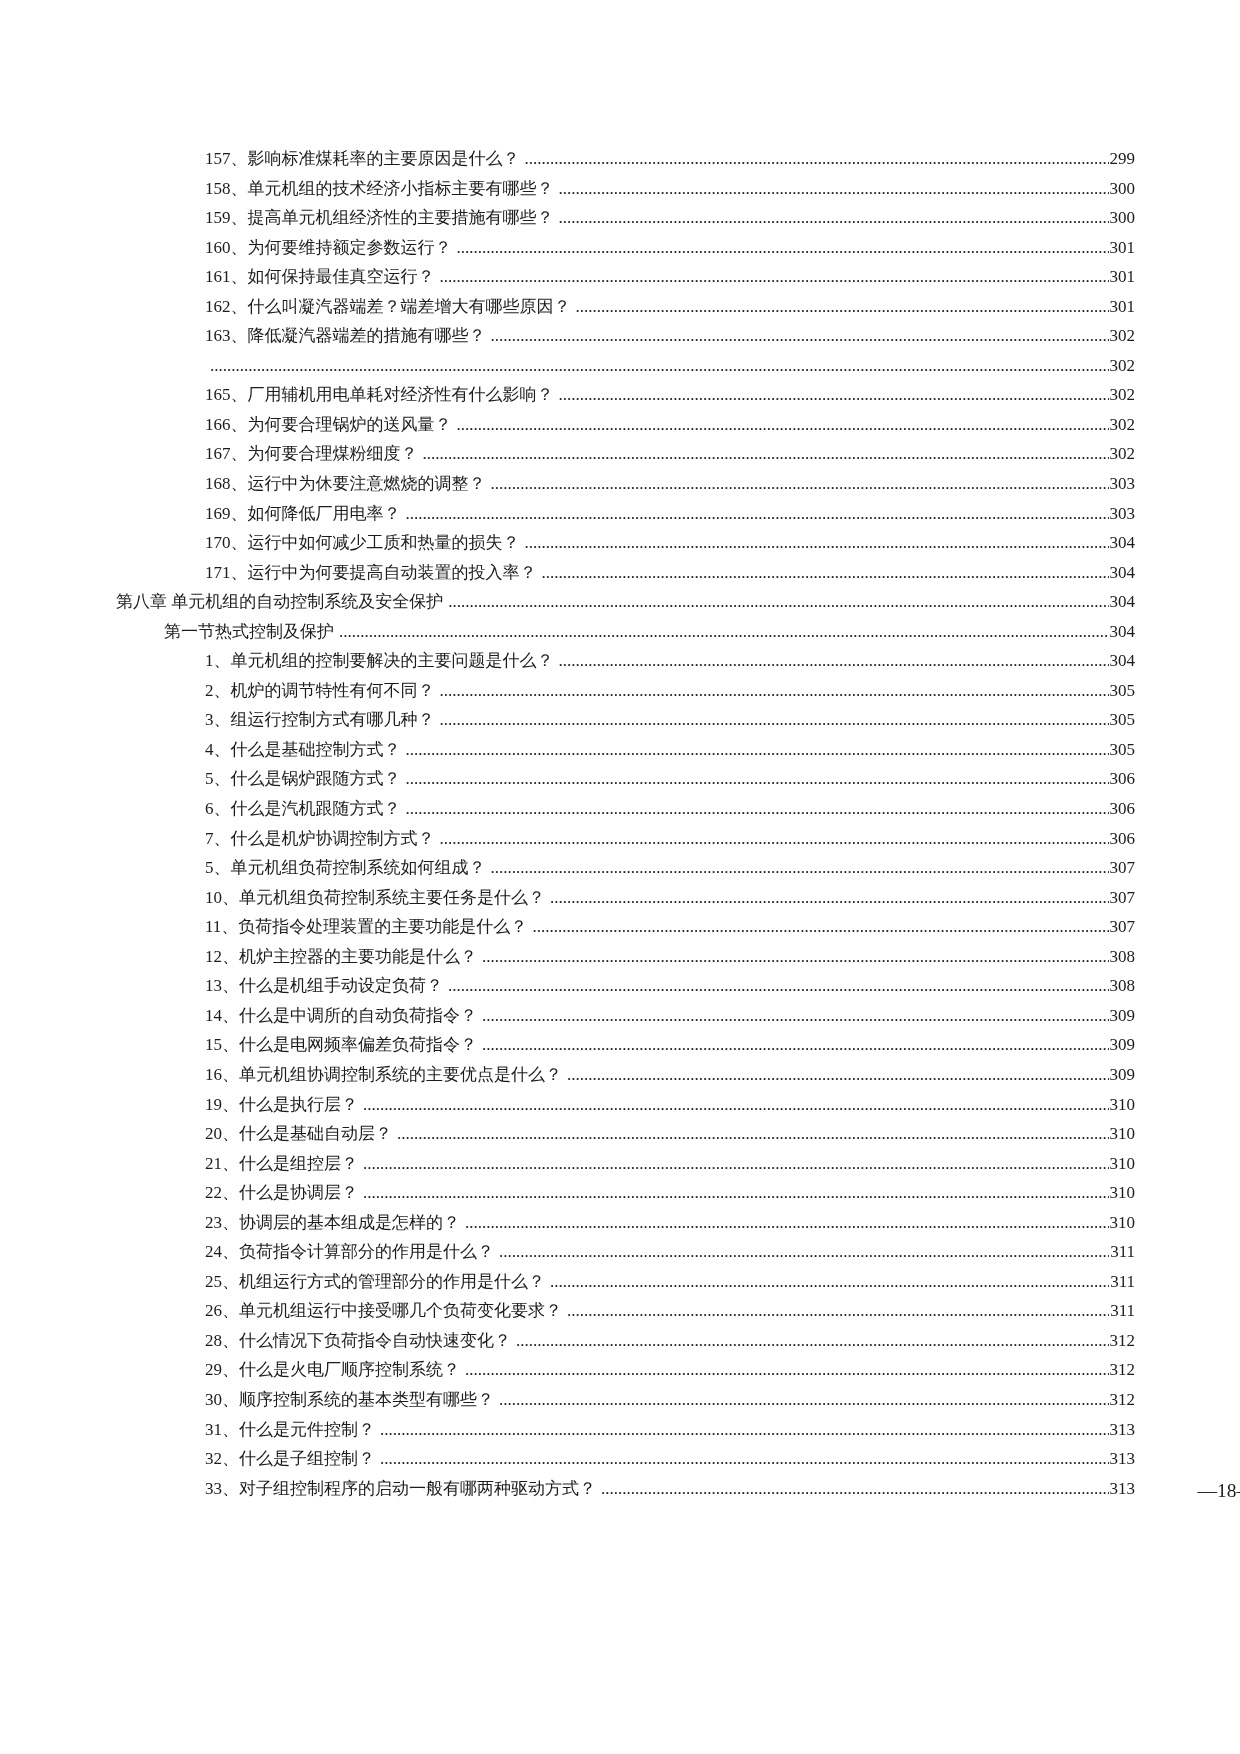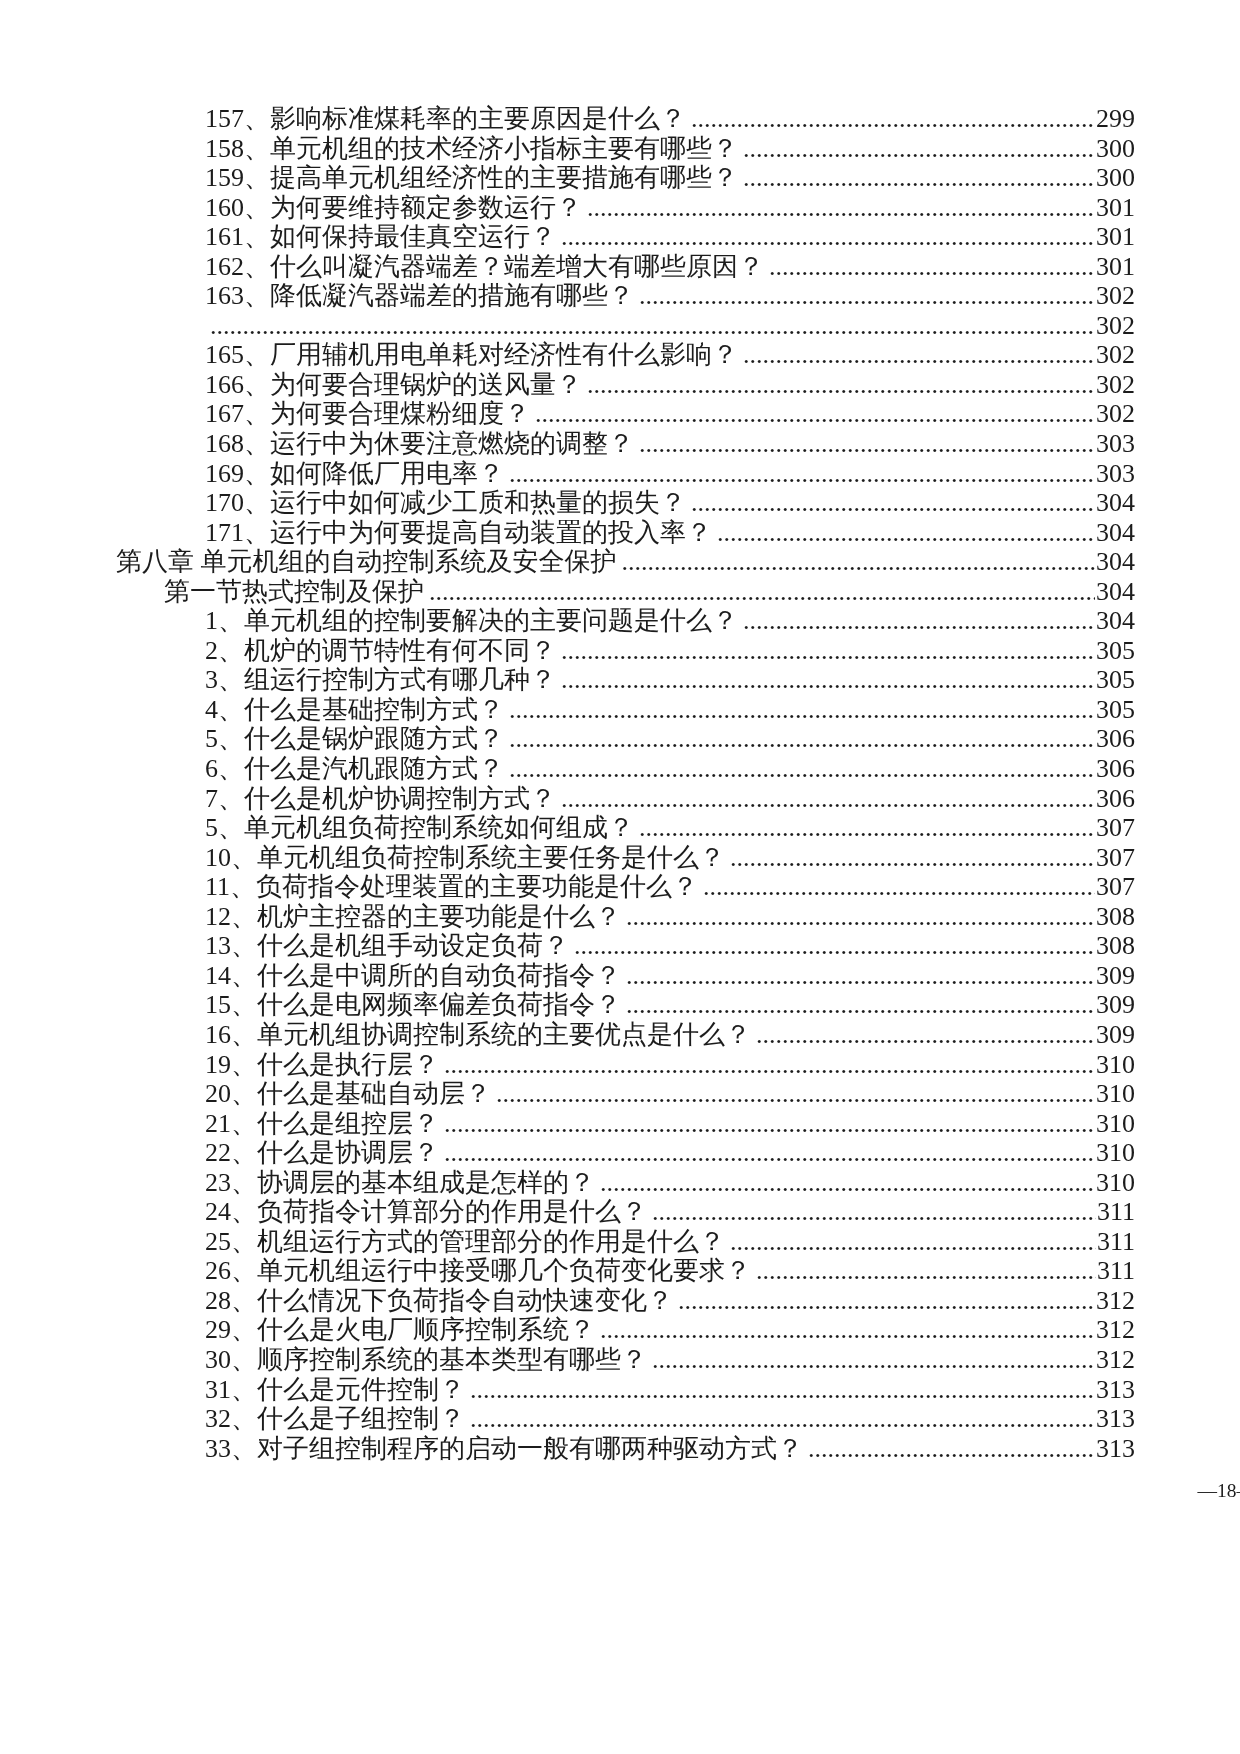--- a/index.html
+++ b/index.html
@@ -21,21 +21,21 @@
     background: #ffffff;
   }
   .toc {
     padding: 104px 105px 0 116px; 
   }
   .toc-row {
     display: flex;
     align-items: baseline;
     height: 29.55px;
     line-height: 29.55px;
-    font-size: 26px;
+    font-size: 17px;
     white-space: nowrap;
   }
   .toc-row.level-chapter { padding-left: 0; }
   .toc-row.level-section { padding-left: 48px; text-align: center; }
   .toc-row.level-question { padding-left: 89px; }
   .toc-label {
     flex: 0 0 auto;
     white-space: nowrap;
   }
   .toc-leader {
@@ -46,20 +46,21 @@
     min-width: 12px;
     color: #1c1c1c;
   }
   .toc-leader::after {
     content: "..............................................................................................................................................................................................................................................................................................................";
   }
   .toc-page {
     flex: 0 0 auto;
     margin-left: 1px;
     white-space: nowrap;
+    margin-top: 40px;
   }
   .footer {
     position: absolute;
     top: 1476px;
     left: 16px;
     width: 100%;
     text-align: right;
     font-size: 19.5px;
     line-height: 29px;
   }

